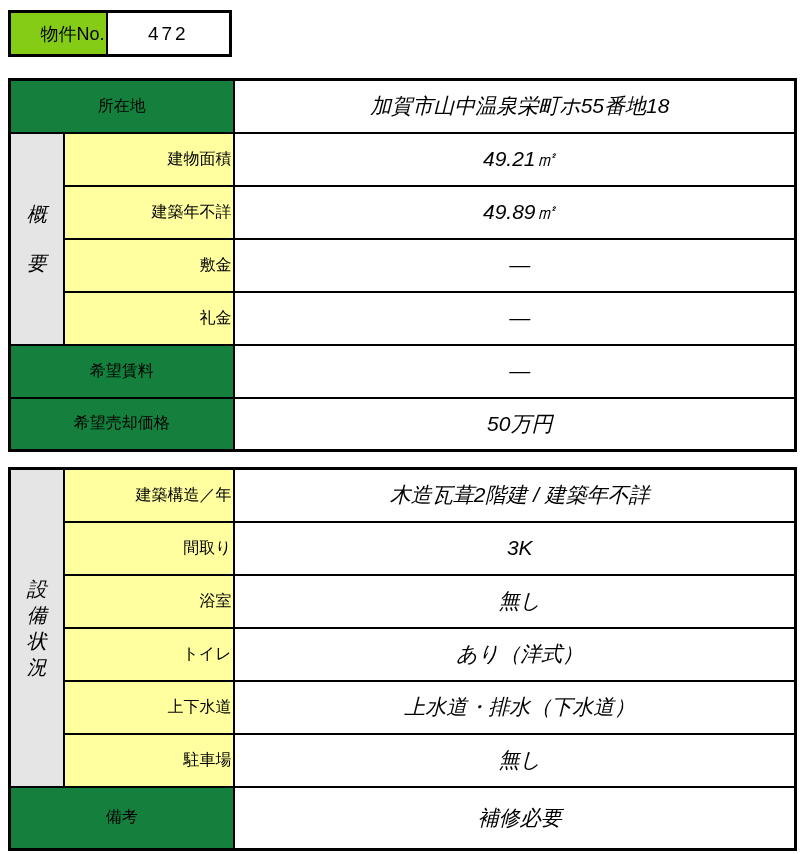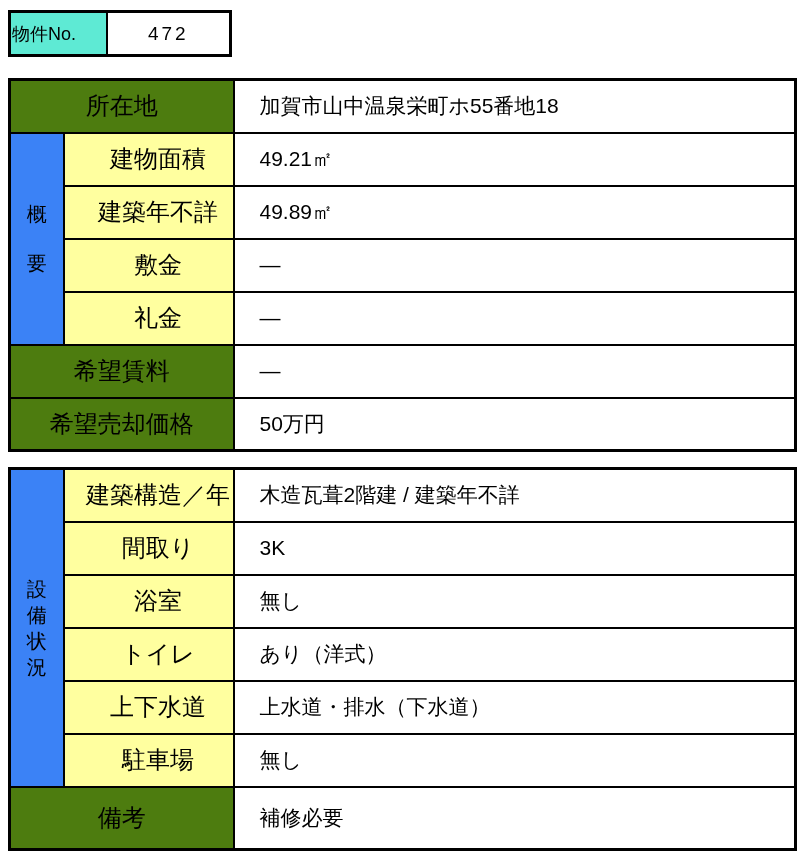--- a/index.html
+++ b/index.html
@@ -32,55 +32,57 @@
     border: 3px solid #000;
   }
   
   .idbox {
     width: 224px;
     margin-bottom: 21px;
   }
   .idbox td { height: 44px; }
   .id-label {
     width: 97px;
-    background: #5eead4;
-    text-align: left;
+    background: #84cc16;
+    text-align: right;
     font-size: 18px;
   }
   .id-num {
     background: #ffffff;
     text-align: center;
     font-size: 19px;
     letter-spacing: 3px;
   }
   
   .main { width: 786px; }
   .main td { height: 53px; }
   td.tall { height: 63px; }
   .pink {
-    background: #4d7c0f;
+    background: #15803d;
     text-align: center;
-    font-size: 24px;
+    font-size: 16px;
   }
   .yellow {
     background: #ffff9f;
-    text-align: center;
-    font-size: 24px;
+    text-align: right;
+    font-size: 16px;
     padding-left: 20px;
   }
   .val {
     background: #ffffff;
-    text-align: left;
+    text-align: center;
     font-size: 21px;
-    padding-left: 25px;
+    padding-left: 12px;
+    font-style: italic;
   }
   .vlabel {
-    background: #3b82f6;
+    background: #e5e5e5;
     text-align: center;
     vertical-align: middle;
+    font-style: italic;
   }
   .vlabel .stack {
     display: inline-block;
     width: 22px;
     font-size: 20px;
     word-break: break-all;
     white-space: normal;
     text-align: center;
   }
   .stack.loose { line-height: 2.45; }

